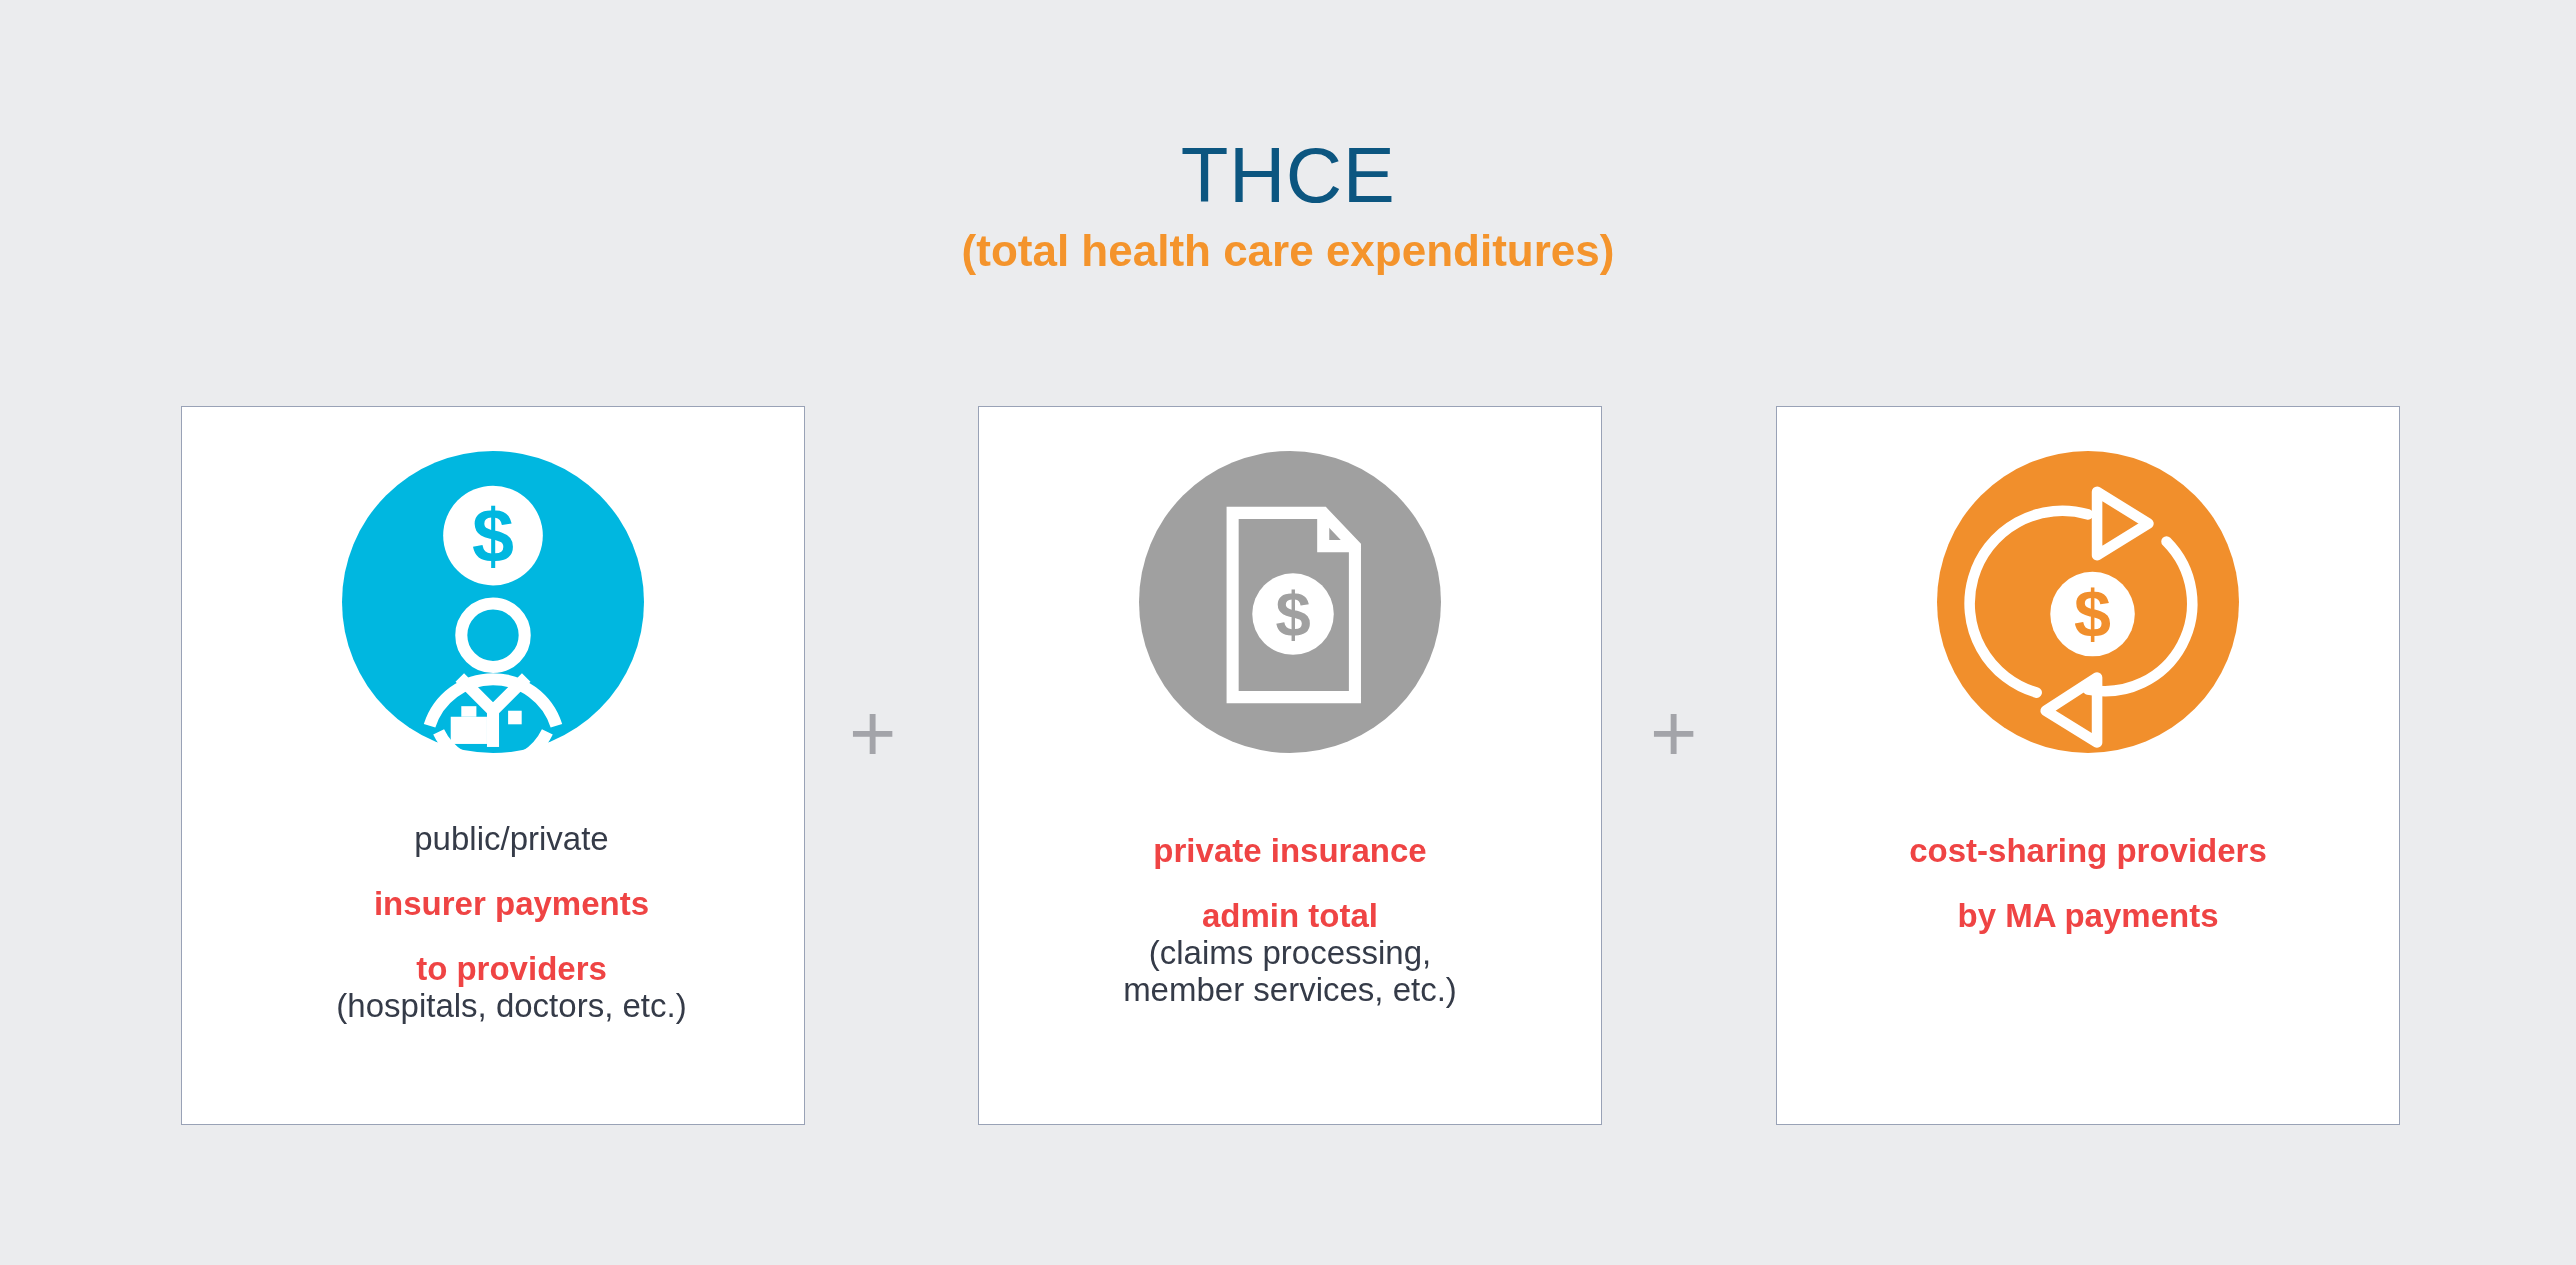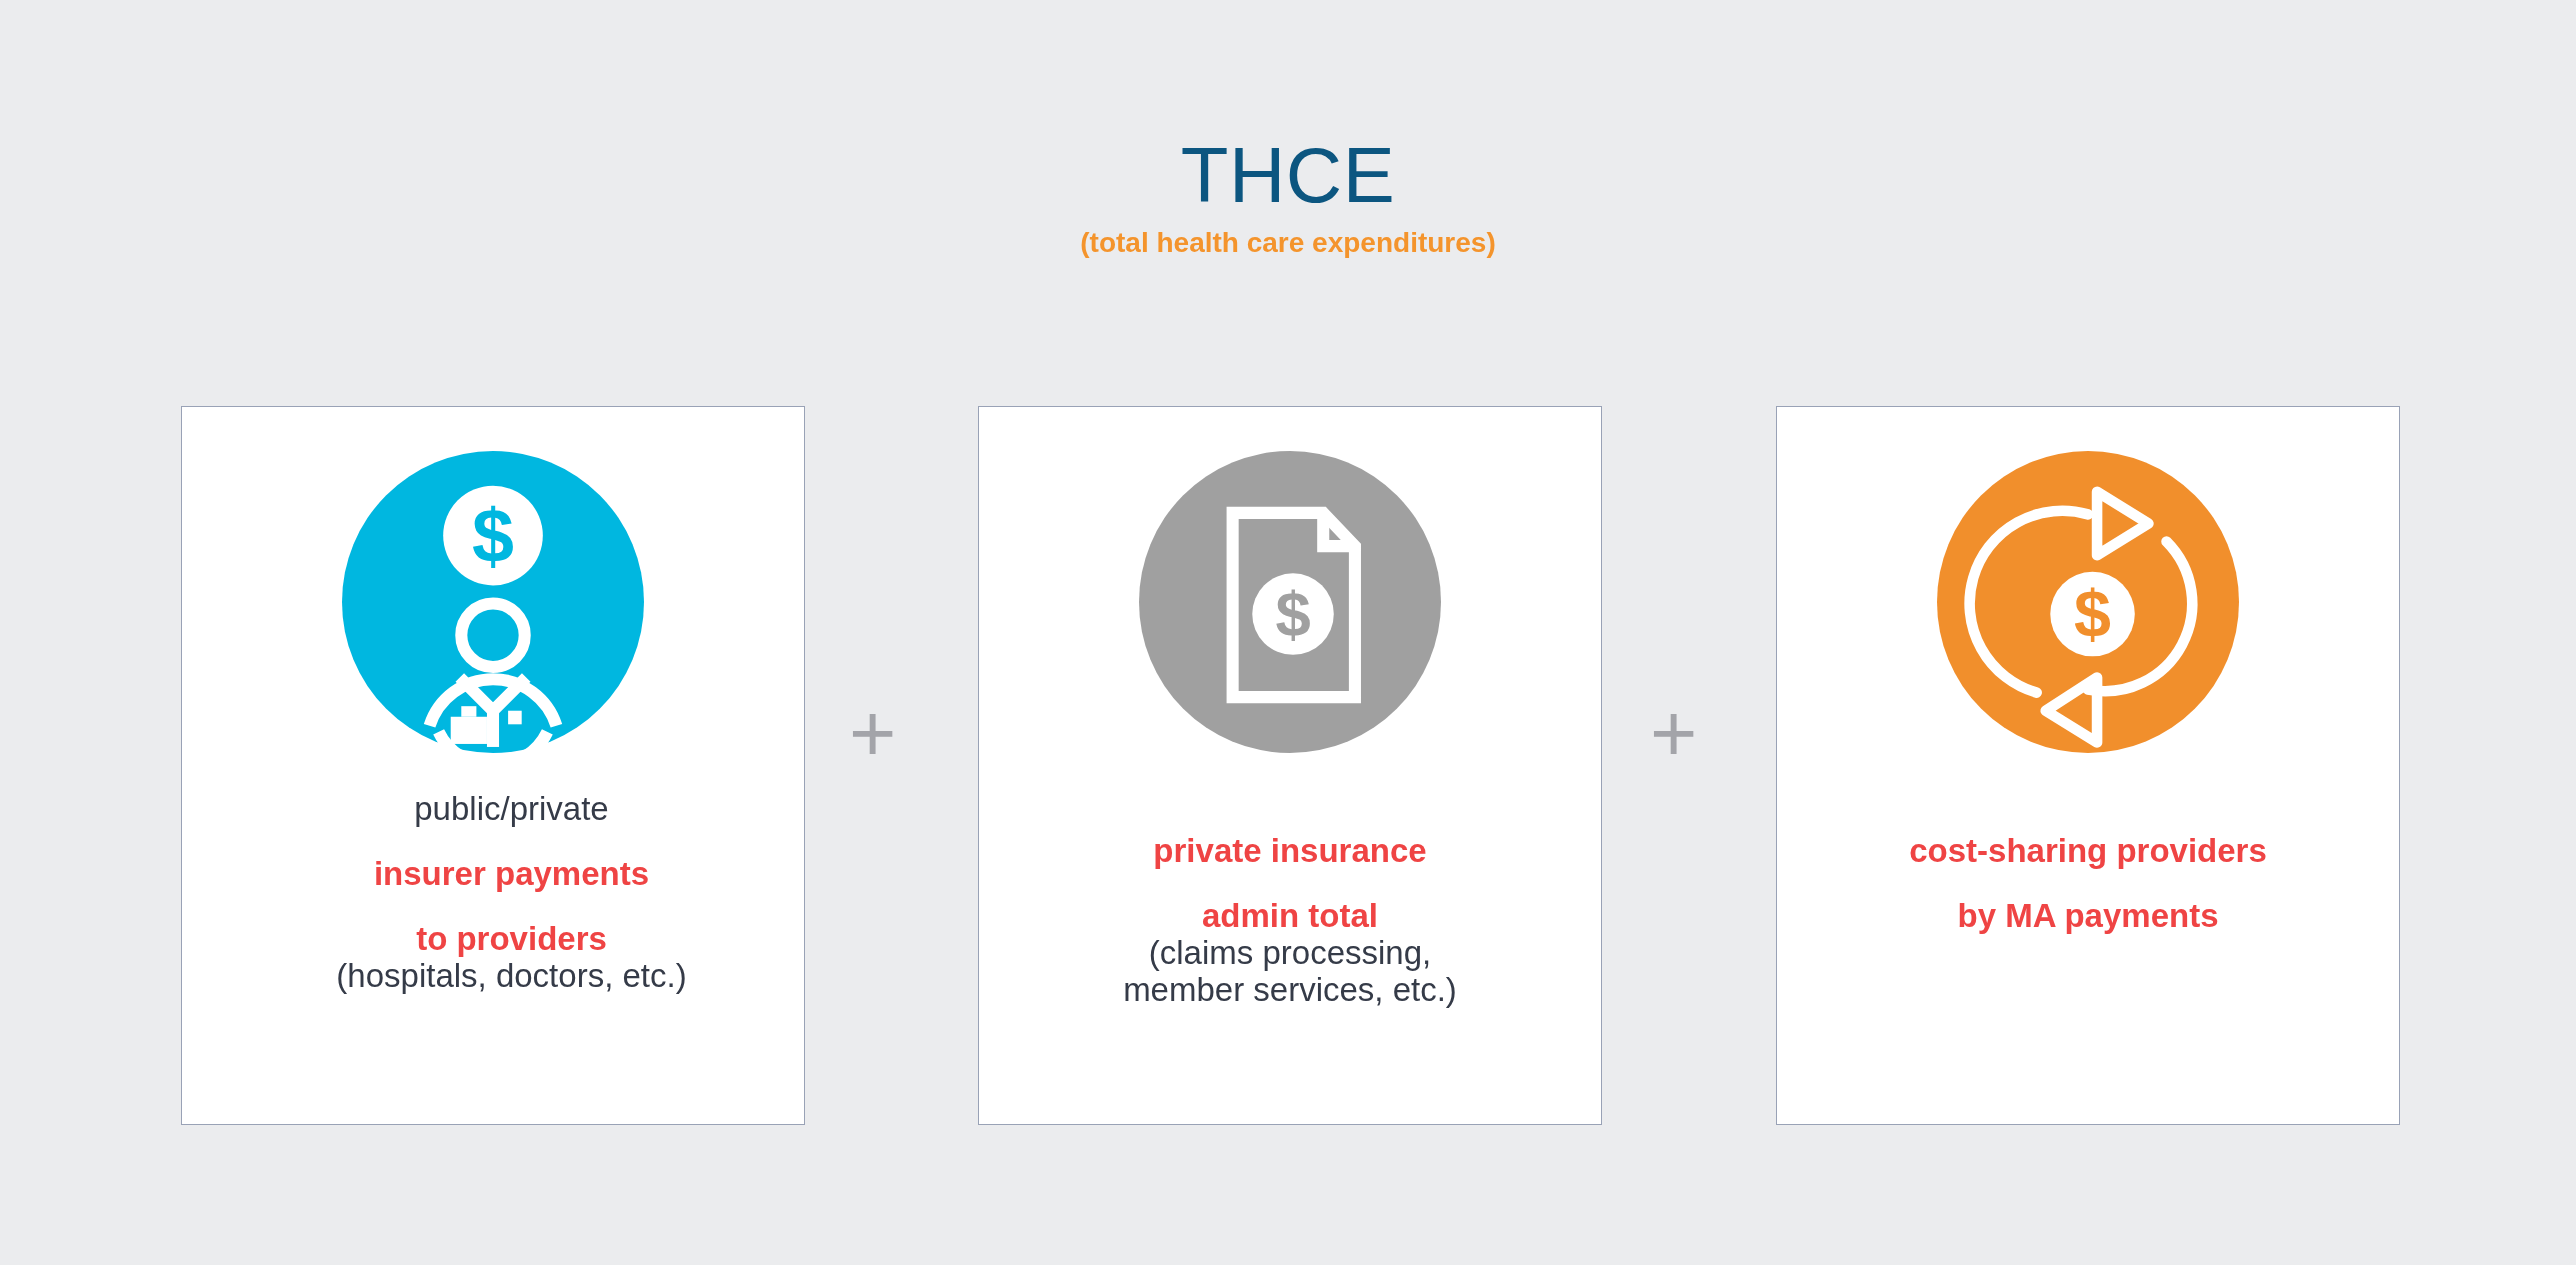--- a/index.html
+++ b/index.html
@@ -29,21 +29,21 @@
   }
   .title {
     font-size: 78px;
     line-height: 1.0;
     font-weight: 400;
     color: #0c5680;
     letter-spacing: 0.5px;
   }
   .subtitle {
     margin-top: 15px;
-    font-size: 28px;
+    font-size: 44px;
     line-height: 1.0;
     font-weight: bold;
     color: #f4942c;
   }
 
   
   .cards-row {
     position: absolute;
     left: 181px;
     top: 406px;
@@ -89,21 +89,21 @@
     color: #353b48;
     white-space: nowrap;
   }
   .caption .line.bold {
     font-weight: bold;
     color: #ef4444;
     margin-top: 28px;
   }
 
   
-  .card-1 .caption { top: 384px; padding-left: 48px; }
+  .card-1 .caption { top: 414px; padding-left: 48px; }
   .card-2 .caption { top: 398px; }
   .card-3 .caption { top: 398px; }
 
   
   .plus {
     position: absolute;
     color: #a3a4a9;
     font-size: 81px;
     line-height: 1;
     font-weight: 500;

